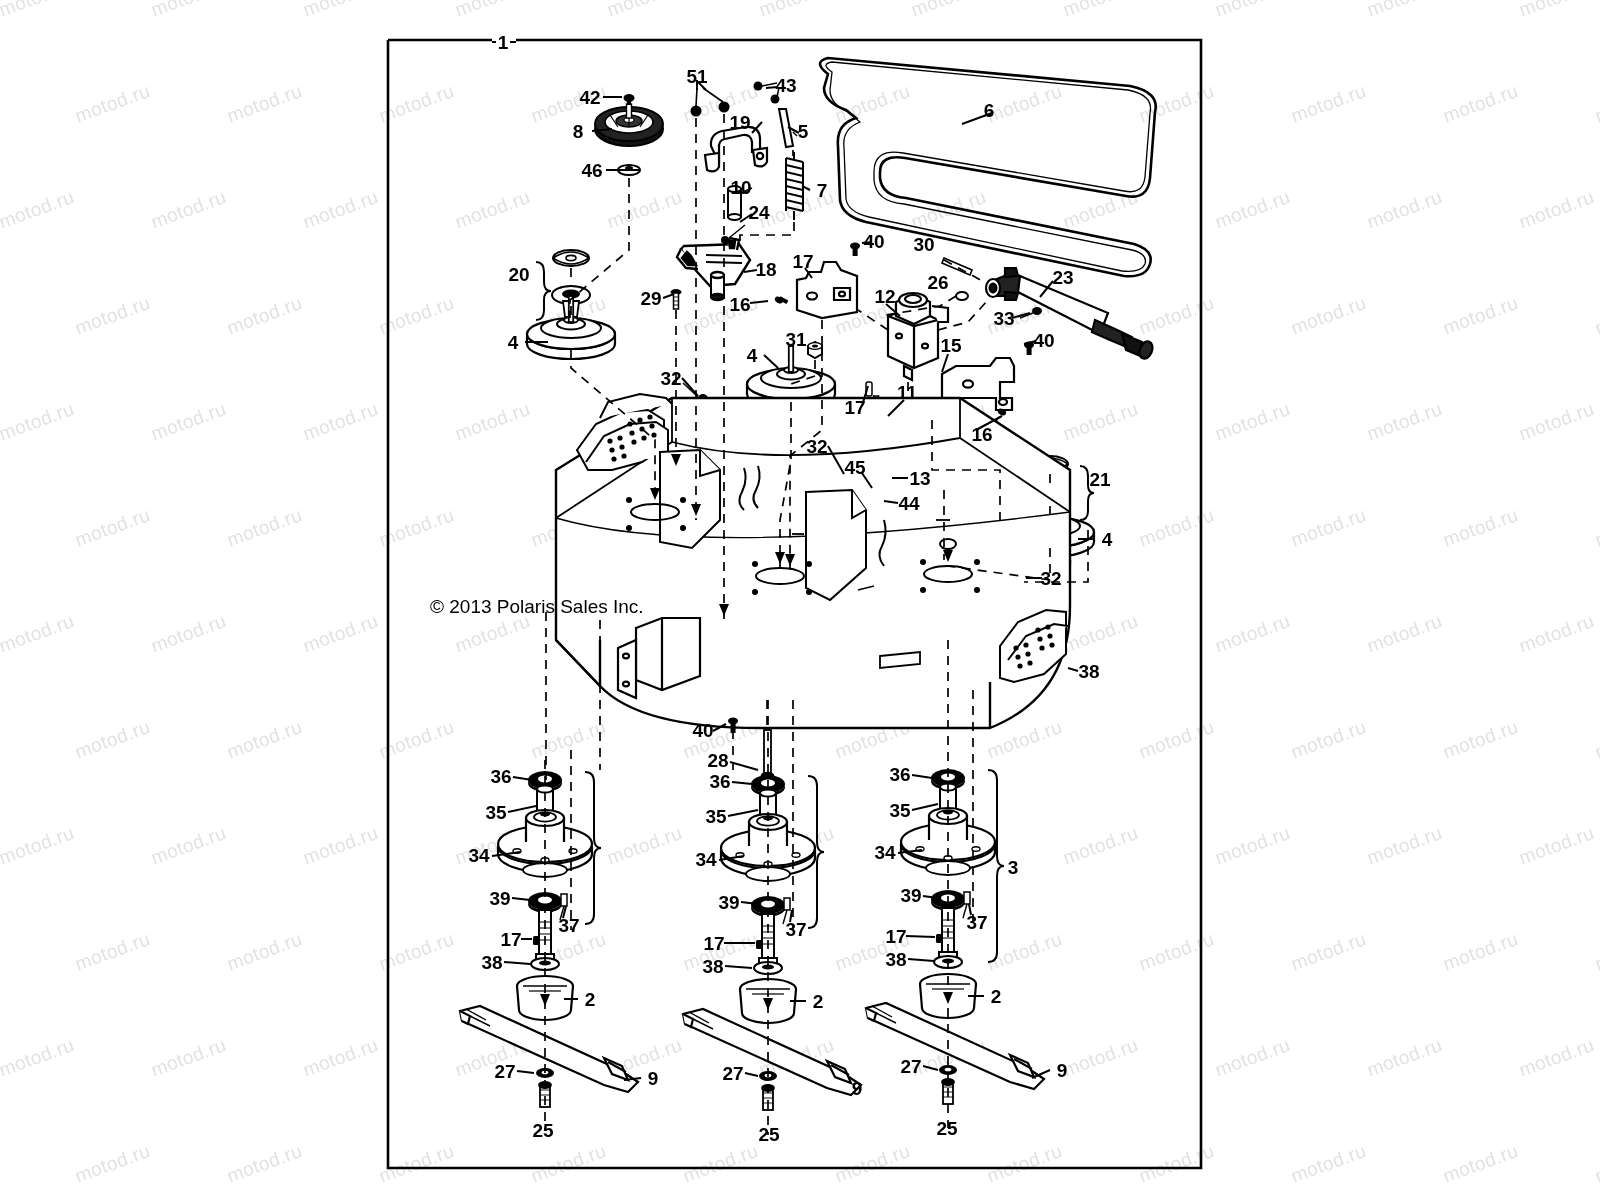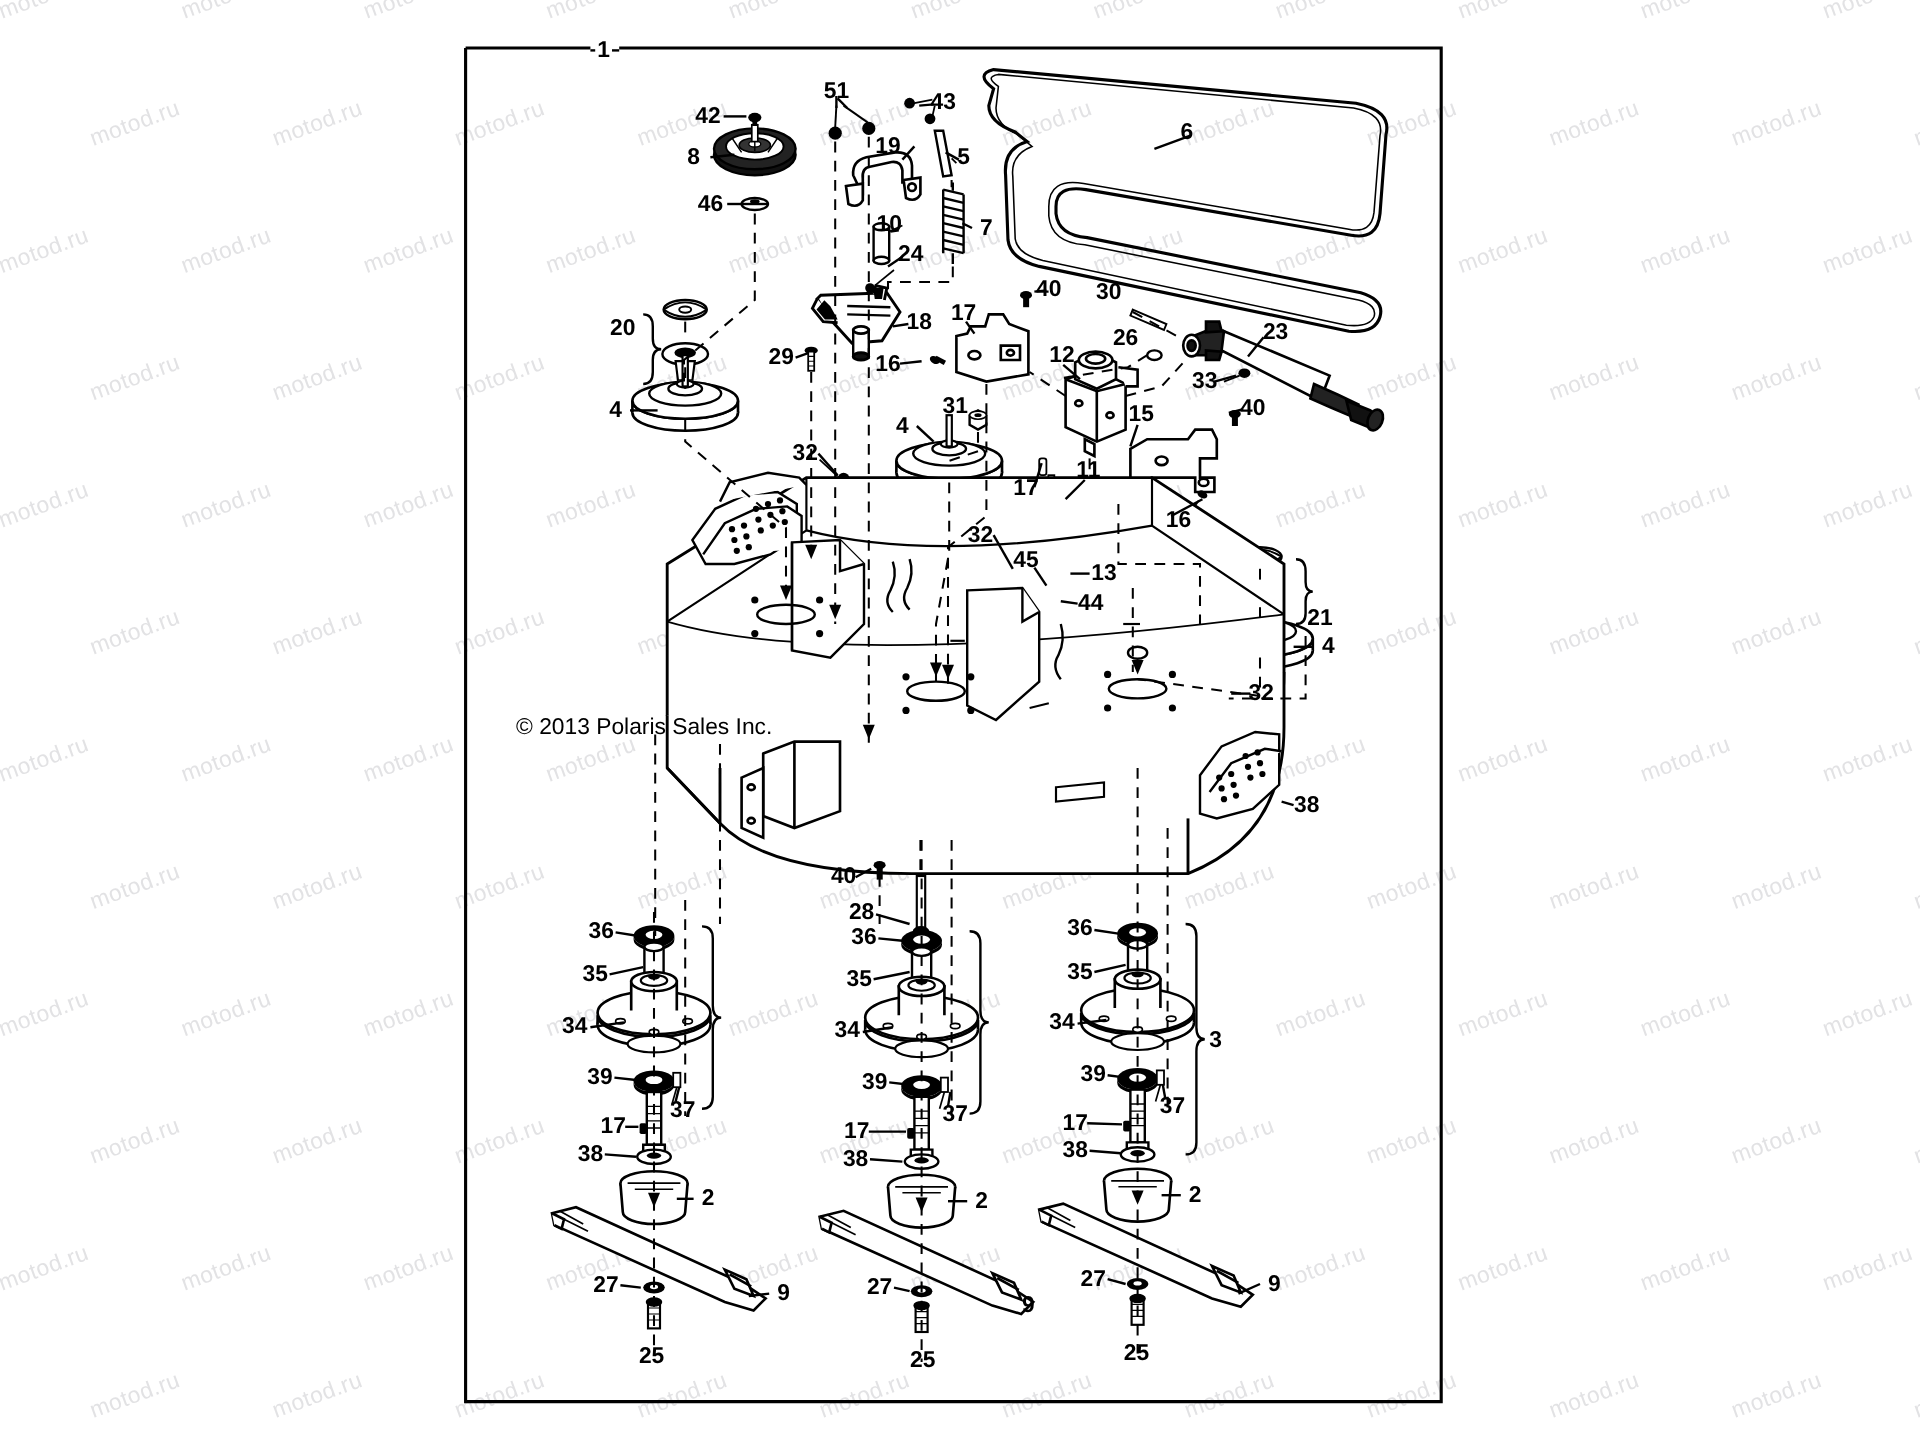--- a/index.html
+++ b/index.html
@@ -897,21 +897,21 @@
       <div class="cl" style="left: 513px; top: 342px;">4</div>
       <div class="cl" style="left: 796px; top: 339px;">31</div>
       <div class="cl" style="left: 951px; top: 345px;">15</div>
       <div class="cl" style="left: 752px; top: 355px;">4</div>
       <div class="cl" style="left: 671px; top: 378px;">32</div>
       <div class="cl" style="left: 907px; top: 392px;">11</div>
       <div class="cl" style="left: 855px; top: 407px;">17</div>
       <div class="cl" style="left: 982px; top: 434px;">16</div>
       <div class="cl" style="left: 817px; top: 446px;">32</div>
       <div class="cl" style="left: 855px; top: 467px;">45</div>
-      <div class="cl" style="left: 1100px; top: 479px; margin-top: 36px;">21</div>
+      <div class="cl" style="left: 1100px; top: 479px;">21</div>
       <div class="cl" style="left: 920px; top: 478px;">13</div>
       <div class="cl" style="left: 909px; top: 503px;">44</div>
       <div class="cl" style="left: 1107px; top: 539px;">4</div>
       <div class="cl" style="left: 1051px; top: 578px;">32</div>
       <div class="cl" style="left: 1089px; top: 671px;">38</div>
       <div class="cl" style="left: 703px; top: 730px;">40</div>
       <div class="cl" style="left: 718px; top: 760px;">28</div>
       <div class="cl" style="left: 501px; top: 776px;">36</div>
       <div class="cl" style="left: 720px; top: 781px;">36</div>
       <div class="cl" style="left: 900px; top: 774px;">36</div>

